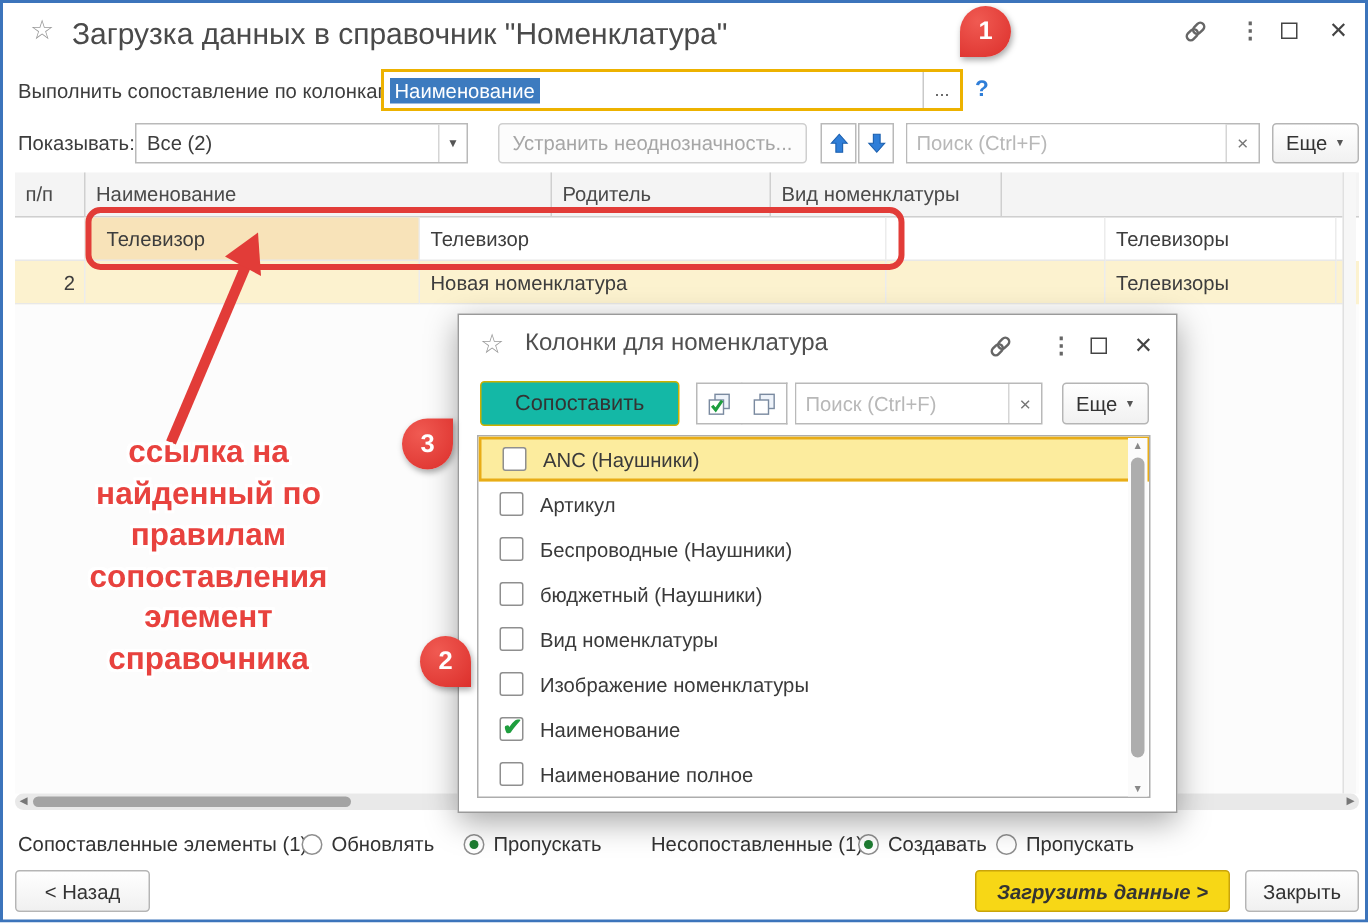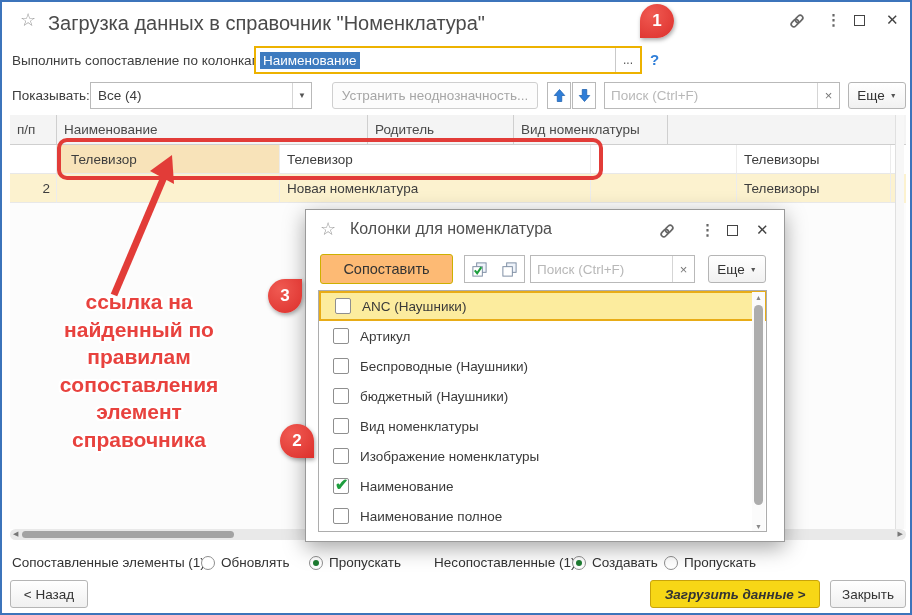--- a/index.html
+++ b/index.html
@@ -88,21 +88,21 @@
            justify-content:center; box-shadow:1px 2px 4px rgba(0,0,0,.35); }
   .b1 { left:638px; top:2px;  border-radius:50% 50% 50% 0; }
   .b2 { left:278px; top:422px; border-radius:50% 50% 0 50%; }
   .b3 { left:266px; top:277px; border-radius:50% 0 50% 50%; }
 
   
   .modal { position:absolute; left:303px; top:207px; width:480px; height:333px; background:#fff;
            border:1px solid #9a9a9a; box-shadow:0 6px 20px rgba(0,0,0,.35); z-index:20; }
   .mstar { left:14px; top:8px; }
   .mtitle { position:absolute; left:44px; top:10px; font-size:16px; color:#4f4f4f; }
-  .matchbtn { position:absolute; left:14px; top:44px; width:133px; height:30px; background:#fdba74;
+  .matchbtn { position:absolute; left:14px; top:44px; width:133px; height:30px; background:#14b8a6;
               border:1px solid #CDB000; border-radius:3px; font-size:14.5px; color:#333;
               display:flex; align-items:center; justify-content:center; }
   .icobtn { position:absolute; top:45px; width:31px; height:28px; background:#fff;
             border:1px solid #b9b9b9; display:flex; align-items:center; justify-content:center; }
   .msearch { left:224px; top:45px; width:165px; height:28px; }
   .mmore { left:402px; top:45px; width:58px; height:28px; top:45px; }
   .mlist { position:absolute; left:12px; top:80px; width:449px; height:242px; border:1px solid #ADADAD;
            background:#fff; overflow:hidden; }
   .mitem { position:relative; height:30px; display:flex; align-items:center; padding-left:14px; }
   .mitem.sel { background:#FCEC9E; border:2px solid #E8AC17; }
@@ -148,21 +148,21 @@
   <div class="lblA">Выполнить сопоставление по колонкам:</div>
   <div class="mapfield">
     <span class="mapsel">Наименование</span>
     <span class="mapmore">...</span>
   </div>
   <div class="help">?</div>
   <div class="badge b1">1</div>
 
   <div class="lblB">Показывать:</div>
   <div class="combo">
-    <span class="val">Все (4)</span>
+    <span class="val">Все (2)</span>
     <span class="arr">▼</span>
   </div>
   <div class="disbtn">Устранить неоднозначность...</div>
   <div class="arrbtn" style="left:545px;">
     <svg width="15" height="15" viewBox="0 0 20 20">
         <path d="M10 2 L17 10 H13 V18 H7 V10 H3 Z" fill="#2F7ED8" stroke="#1b5fae" stroke-width="1"></path>
       </svg>
   </div>
   <div class="arrbtn" style="left:570px;">
     <svg width="15" height="15" viewBox="0 0 20 20">
@@ -312,17 +312,17 @@
   <span class="radio" style="left:199px;"></span>
   <div class="rlabel" style="left:219px;">Обновлять</div>
   <span class="radio on" style="left:307px;"></span>
   <div class="rlabel" style="left:327px;">Пропускать</div>
   <div class="flabel" style="left:432px;">Несопоставленные (1):</div>
   <span class="radio on" style="left:570px;"></span>
   <div class="rlabel" style="left:590px;">Создавать</div>
   <span class="radio" style="left:662px;"></span>
   <div class="rlabel" style="left:682px;">Пропускать</div>
 
-  <div class="btn" style="left:8px; width:78px;">&lt; Назад</div>
+  <div class="btn" style="left:8px; width:90px;">&lt; Назад</div>
   <div class="btn loadbtn" style="left:648px; width:170px;font-style:italic;">Загрузить данные &gt;</div>
   <div class="btn" style="left:828px; width:76px;">Закрыть</div>
 
 </div>
 
 </body></html>

